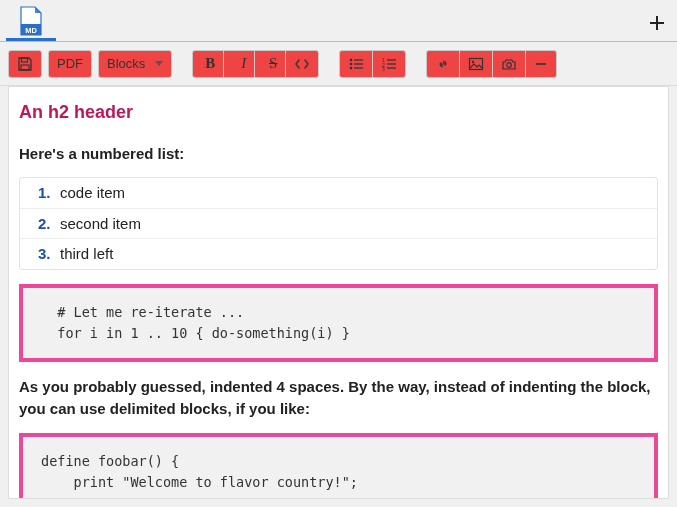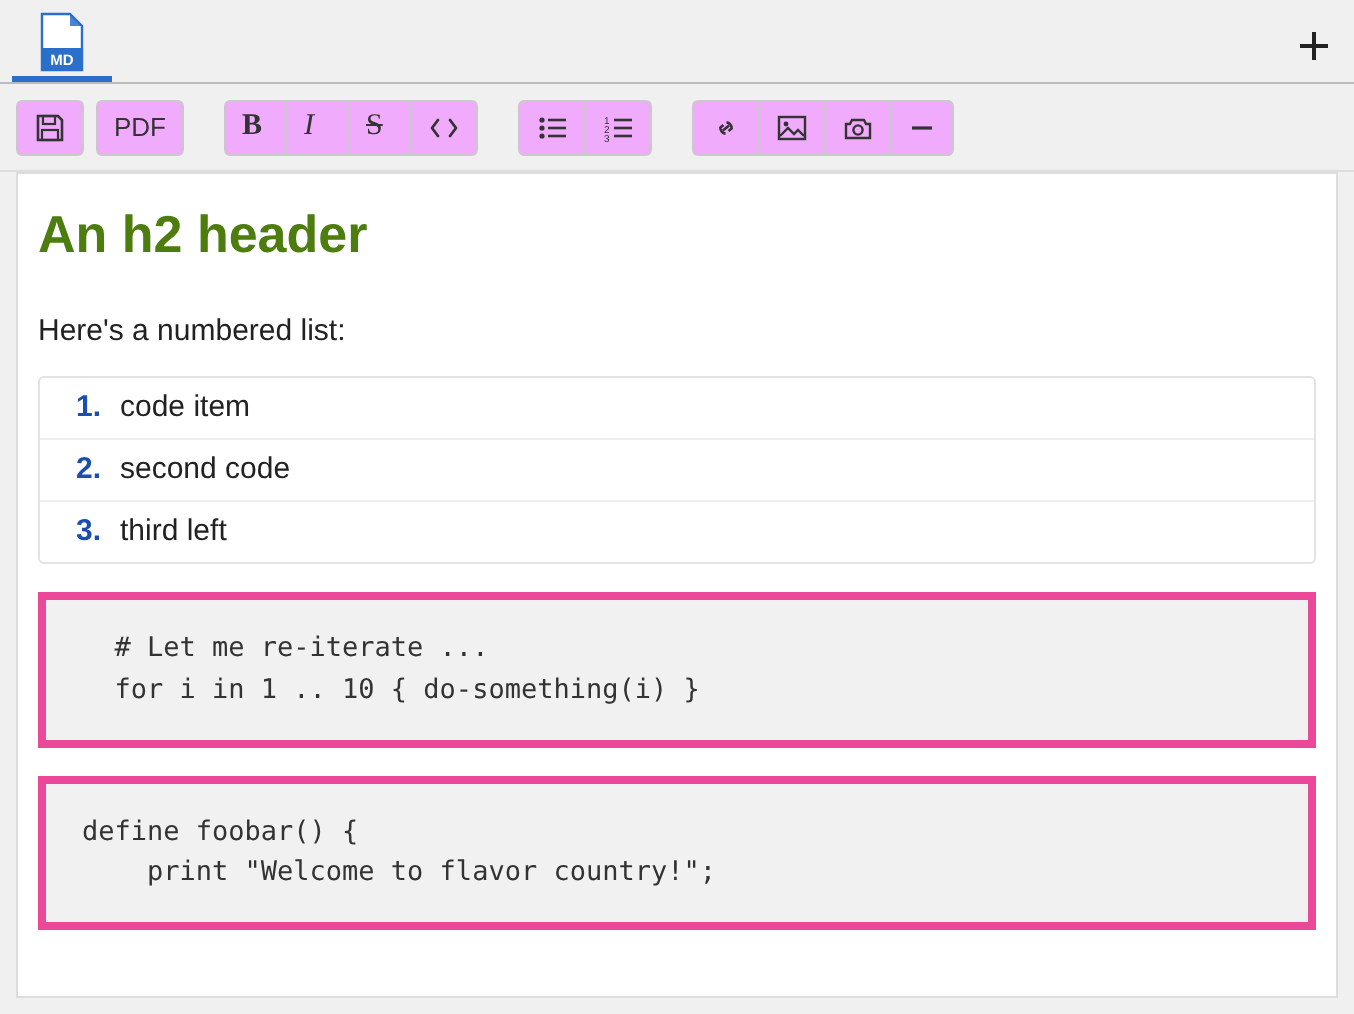--- a/index.html
+++ b/index.html
@@ -44,24 +44,24 @@
     gap: 6px;
     padding: 6px 8px;
     background: #f0f0f0;
     border-bottom: 1px solid #ddd;
     height: 44px;
   }
   .tbtn {
     height: 28px;
     min-width: 32px;
     padding: 0 8px;
-    background: #f0abfc;
+    background: #ef4444;
     border: 1px solid #c9c9c9;
     border-radius: 3px;
-    display: flex; align-items: center; justify-content: flex-start;
+    display: flex; align-items: center; justify-content: flex-end;
     font-size: 13px; color: #333;
     cursor: pointer;
     gap: 6px;
   }
   .tbtn svg { display: block; }
   .tgroup {
     display: flex; gap: 0;
   }
   .tgroup .tbtn { border-radius: 0; margin-left: -1px; }
   .tgroup .tbtn:first-child { border-radius: 3px 0 0 3px; margin-left: 0; }
@@ -83,26 +83,26 @@
     background: #fff;
     border: 1px solid #ddd;
     height: 100%;
     overflow-y: auto;
     padding: 8px 10px;
     font-size: 15px;
     color: #222;
     line-height: 1.45;
   }
   .doc h2 {
-    font-size: 26px;
+    font-size: 18px;
     font-weight: 700;
     margin: 4px 0 18px 0;
-    color: #4d7c0f;
-  }
-  .doc p { margin: 10px 0; }
+    color: #be185d;
+  }
+  .doc p { margin: 10px 0; font-weight: bold; }
   .doc ol {
     list-style: none;
     padding: 0; margin: 12px 0;
     border: 1px solid #e3e3e3;
     border-radius: 3px;
   }
   .doc ol li {
     padding: 4px 10px 4px 40px;
     position: relative;
     border-top: 1px solid #eee;
@@ -161,20 +161,24 @@
         <svg width="16" height="16" viewBox="0 0 16 16">
             <path d="M2 2h10l2 2v10H2z" fill="none" stroke="#333" stroke-width="1.3"></path>
             <rect x="4.5" y="2" width="6" height="4" fill="none" stroke="#333" stroke-width="1.1"></rect>
             <rect x="4" y="9" width="8" height="5" fill="none" stroke="#333" stroke-width="1.1"></rect>
           </svg>
       </span>
     </div>
     <div class="tbtn">
       <span>PDF</span>
     </div>
+    <div class="tbtn">
+      <span>Blocks</span>
+      <span class="chev"></span>
+    </div>
     <div class="tsep"></div>
     <div class="tgroup">
       <div class="tbtn">
         <span style="font-family:serif;font-weight:700;font-size:15px;">B</span>
       </div>
       <div class="tbtn">
         <span style="font-family:serif;font-style:italic;font-size:15px;">I</span>
       </div>
       <div class="tbtn">
         <span style="font-family:serif;text-decoration:line-through;font-size:15px;">S</span>
@@ -249,23 +253,24 @@
       </div>
     </div>
   </div>
 
   <div class="content-wrap">
     <div class="doc">
       <h2>An h2 header</h2>
       <p>Here's a numbered list:</p>
       <ol>
         <li><span class="num">1.</span><span>code item</span></li>
-        <li><span class="num">2.</span><span>second code</span></li>
+        <li><span class="num">2.</span><span>second item</span></li>
         <li><span class="num">3.</span><span>third left</span></li>
       </ol>
       <pre>  # Let me re-iterate ...
   for i in 1 .. 10 { do-something(i) }</pre>
+      <p>As you probably guessed, indented 4 spaces. By the way, instead of indenting the block, you can use delimited blocks, if you like:</p>
       <pre>define foobar() {
     print "Welcome to flavor country!";</pre>
     </div>
   </div>
 
 </div>
 
 </body></html>

